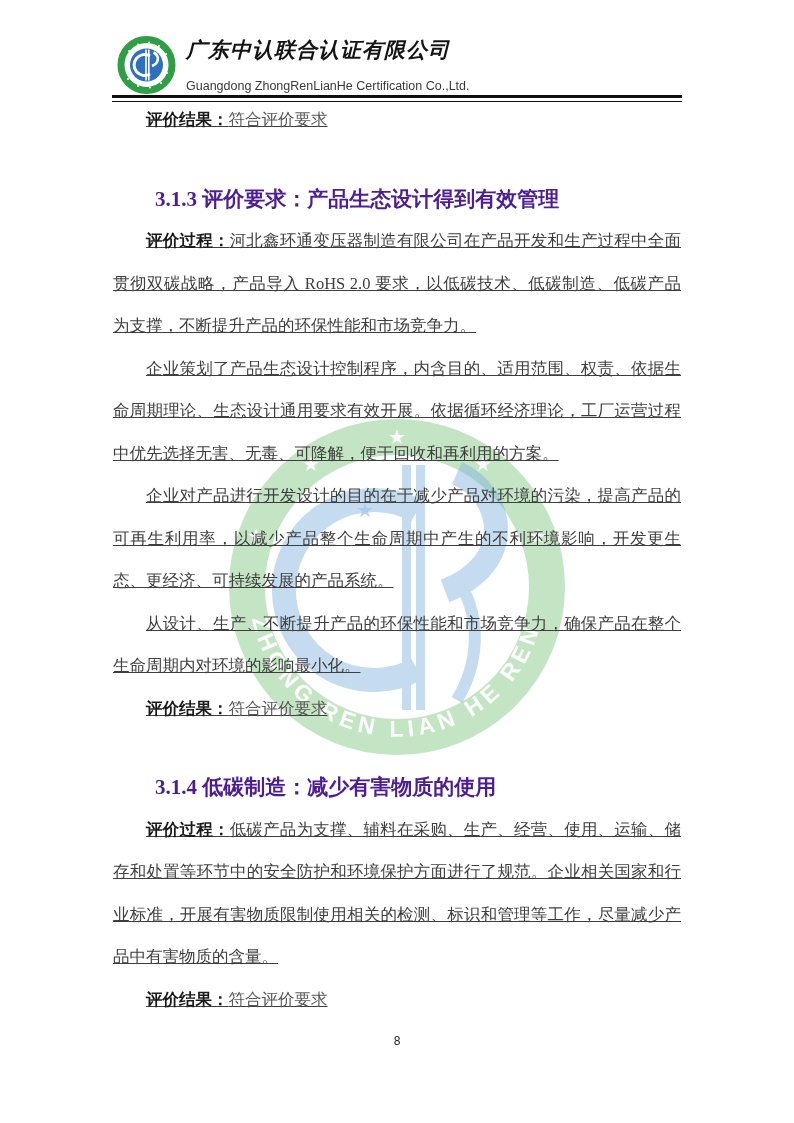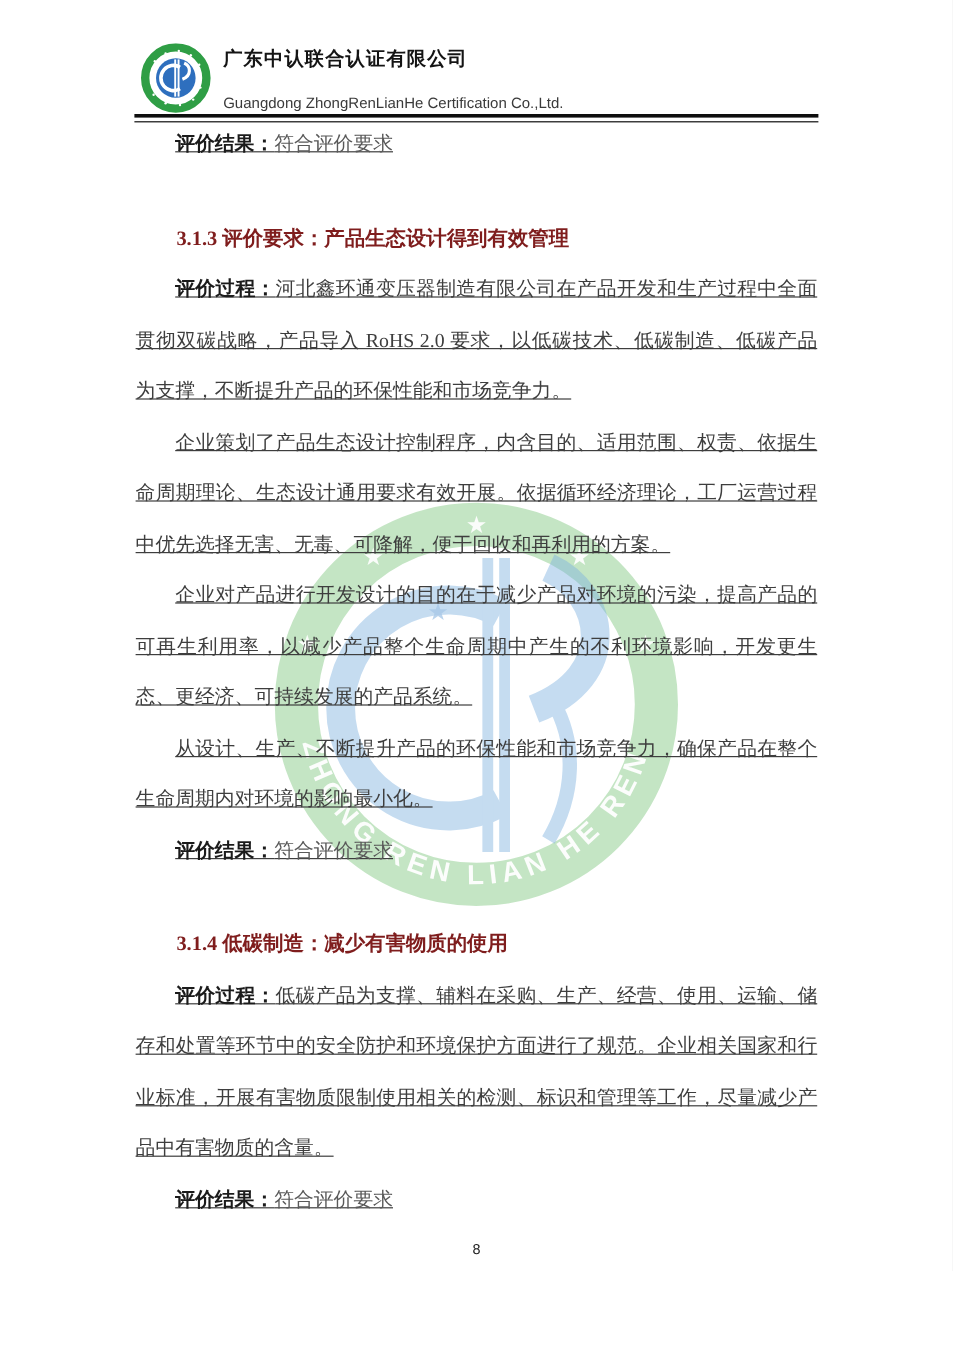--- a/index.html
+++ b/index.html
@@ -6,35 +6,35 @@
   .page{
     position:relative; width:794px; height:1123px; margin:0 auto;
     background:#ffffff; overflow:hidden;
     font-family:"Liberation Serif","DejaVu Serif",serif;
   }
   
   .hdr{position:absolute; left:116px; top:36px; display:flex; align-items:center; gap:9px;}
   .logo-svg{width:61px; height:59px; flex:none;}
   .hdr-text{display:flex; flex-direction:column;}
   .cn{font-family:"Liberation Sans","DejaVu Sans",sans-serif; font-weight:bold;
-      font-size:16px; letter-spacing:1px; color:#141414; line-height:24px;}
+      font-size:21px; letter-spacing:1px; color:#141414; line-height:24px;font-style:italic;}
   .en{font-family:"Liberation Sans","DejaVu Sans",sans-serif; font-size:12.5px;
       color:#3a3a3a; line-height:16px; margin-top:16px;}
   .rule{position:absolute; left:112px; width:570px; top:95px; height:3px;
         border-top:3px solid #0e0e0e; border-bottom:1.5px solid #0e0e0e;}
   
   .watermark{position:absolute; left:205px; top:395px; width:384px; height:384px; pointer-events:none;}
   
   .content{position:absolute; left:113px; top:99px; width:568px;
            font-size:16.5px; line-height:42.5px; color:#3e3e3e; text-align:justify;}
   .content p{margin:0; text-indent:2em;text-decoration:underline;}
   .lbl{font-weight:bold; color:#1b1b1b;}
   .result-val{color:#595959;}
-  .heading{margin:36px 0 0 0; font-size:17px; line-height:42.5px; font-weight:bold;
-           color:#7f1d1d; text-indent:2em; text-align:left;}
+  .heading{margin:36px 0 0 0; font-size:21px; line-height:42.5px; font-weight:bold;
+           color:#4c1d95; text-indent:2em; text-align:left;}
   
   .pagenum{position:absolute; top:1034px; left:0; width:100%; text-align:center;
            font-family:"Liberation Sans","DejaVu Sans",sans-serif;
            font-size:12px; color:#222222;}
 </style>
 </head>
 <body>
 
 <div class="page">
 

